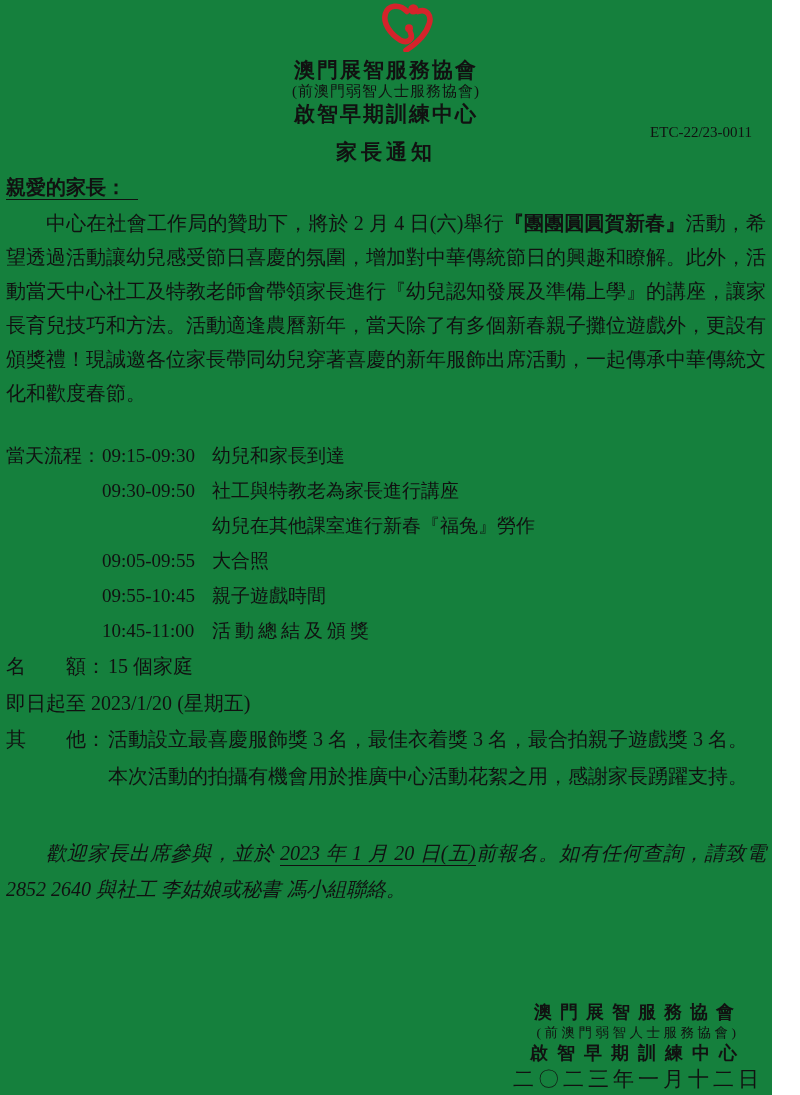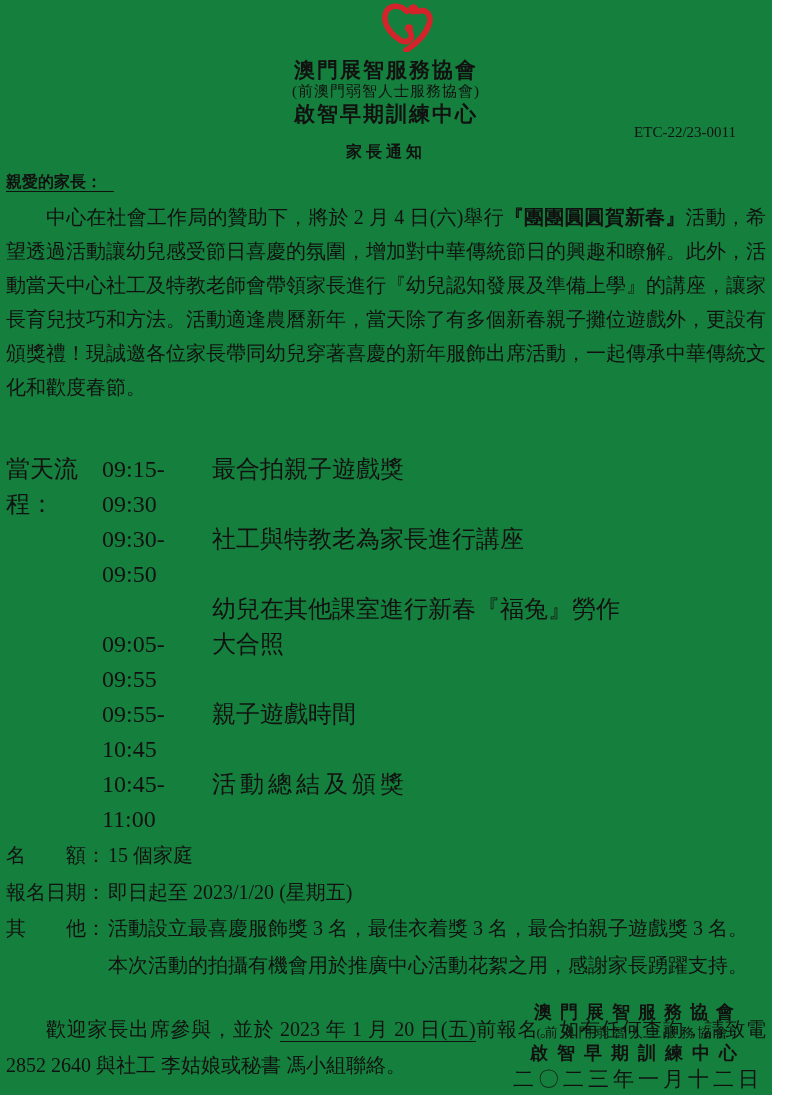--- a/index.html
+++ b/index.html
@@ -40,55 +40,55 @@
   }
   .center-name {
     font-size: 21px;
     font-weight: bold;
     letter-spacing: 2px;
     line-height: 26px;
   }
   .ref-number {
     position: absolute;
     top: 124px;
-    right: 36px;
+    right: 20px;
     font-size: 15px;
   }
   .notice-title {
-    font-size: 16px;
+    font-size: 21px;
     font-weight: bold;
     letter-spacing: 4px;
     line-height: 26px;
     margin-top: 12px;
   }
   
   .salutation {
-    margin-top: 3px;
-    font-size: 16px;
+    margin-top: 9px;
+    font-size: 20px;
     line-height: 27px;
   }
   .salutation .underlined-bold {
     font-weight: bold;
     border-bottom: 1.6px solid #111;
     padding-right: 12px;
     padding-bottom: 1px;
   }
   
   .intro {
     margin-top: 5px;
     font-size: 20px;
     line-height: 34px;
     text-align: justify;
     text-indent: 2em;
   }
   .intro .bold { font-weight: bold; }
   
   .schedule {
-    margin-top: 48px;
-    font-size: 24px;
+    margin-top: 28px;
+    font-size: 19px;
   }
   .sched-row {
     display: flex;
     line-height: 35px;
   }
   .sched-label {
     width: 96px;
     flex: 0 0 96px;
   }
   .sched-time {
@@ -106,25 +106,26 @@
     line-height: 36.5px;
   }
   .detail-label {
     width: 102px;
     flex: 0 0 102px;
   }
   .detail-value { flex: 1; }
   .detail-value .bold { font-weight: normal; }
   
   .closing {
-    margin-top: 28px;
+    margin-top: 41px;
     font-size: 20px;
     line-height: 36px;
     text-align: justify;
     text-indent: 2em;
+    font-style: italic;
   }
   .closing .deadline {
     border-bottom: 1.4px solid #111;
     padding-bottom: 1px;
   }
   
   .footer {
     position: absolute;
     top: 1000px;
     right: 8px;
@@ -184,21 +185,21 @@
   </div>
 
   <div class="intro">
     <span>中心在社會工作局的贊助下，將於 2 月 4 日(六)舉行</span><span class="bold">『團團圓圓賀新春』</span><span>活動，希望透過活動讓幼兒感受節日喜慶的氛圍，增加對中華傳統節日的興趣和瞭解。此外，活動當天中心社工及特教老師會帶領家長進行『幼兒認知發展及準備上學』的講座，讓家長育兒技巧和方法。活動適逢農曆新年，當天除了有多個新春親子攤位遊戲外，更設有頒獎禮！現誠邀各位家長帶同幼兒穿著喜慶的新年服飾出席活動，一起傳承中華傳統文化和歡度春節。</span>
   </div>
 
   <div class="schedule">
     <div class="sched-row">
       <span class="sched-label">當天流程：</span>
       <span class="sched-time">09:15-09:30</span>
-      <span class="sched-desc">最合拍親子遊戲獎</span>
+      <span class="sched-desc">幼兒和家長到達</span>
     </div>
     <div class="sched-row">
       <span class="sched-label"></span>
       <span class="sched-time">09:30-09:50</span>
       <span class="sched-desc">社工與特教老為家長進行講座</span>
     </div>
     <div class="sched-row">
       <span class="sched-label"></span>
       <span class="sched-time"></span>
       <span class="sched-desc">幼兒在其他課室進行新春『福兔』勞作</span>
@@ -219,21 +220,20 @@
       <span class="sched-desc ls-wide">活動總結及頒獎</span>
     </div>
   </div>
 
   <div class="details">
     <div class="detail-row">
       <span class="detail-label">名　　額：</span>
       <span class="detail-value">15 個家庭</span>
     </div>
     <div class="detail-row">
-      <span class="detail-label">報名日期：</span>
       <span class="detail-value"><span>即日起至 2023/1/20 </span><span class="bold">(星期五)</span></span>
     </div>
     <div class="detail-row">
       <span class="detail-label">其　　他：</span>
       <span class="detail-value">活動設立最喜慶服飾獎 3 名，最佳衣着獎 3 名，最合拍親子遊戲獎 3 名。</span>
     </div>
     <div class="detail-row">
       <span class="detail-label"></span>
       <span class="detail-value">本次活動的拍攝有機會用於推廣中心活動花絮之用，感謝家長踴躍支持。</span>
     </div>

